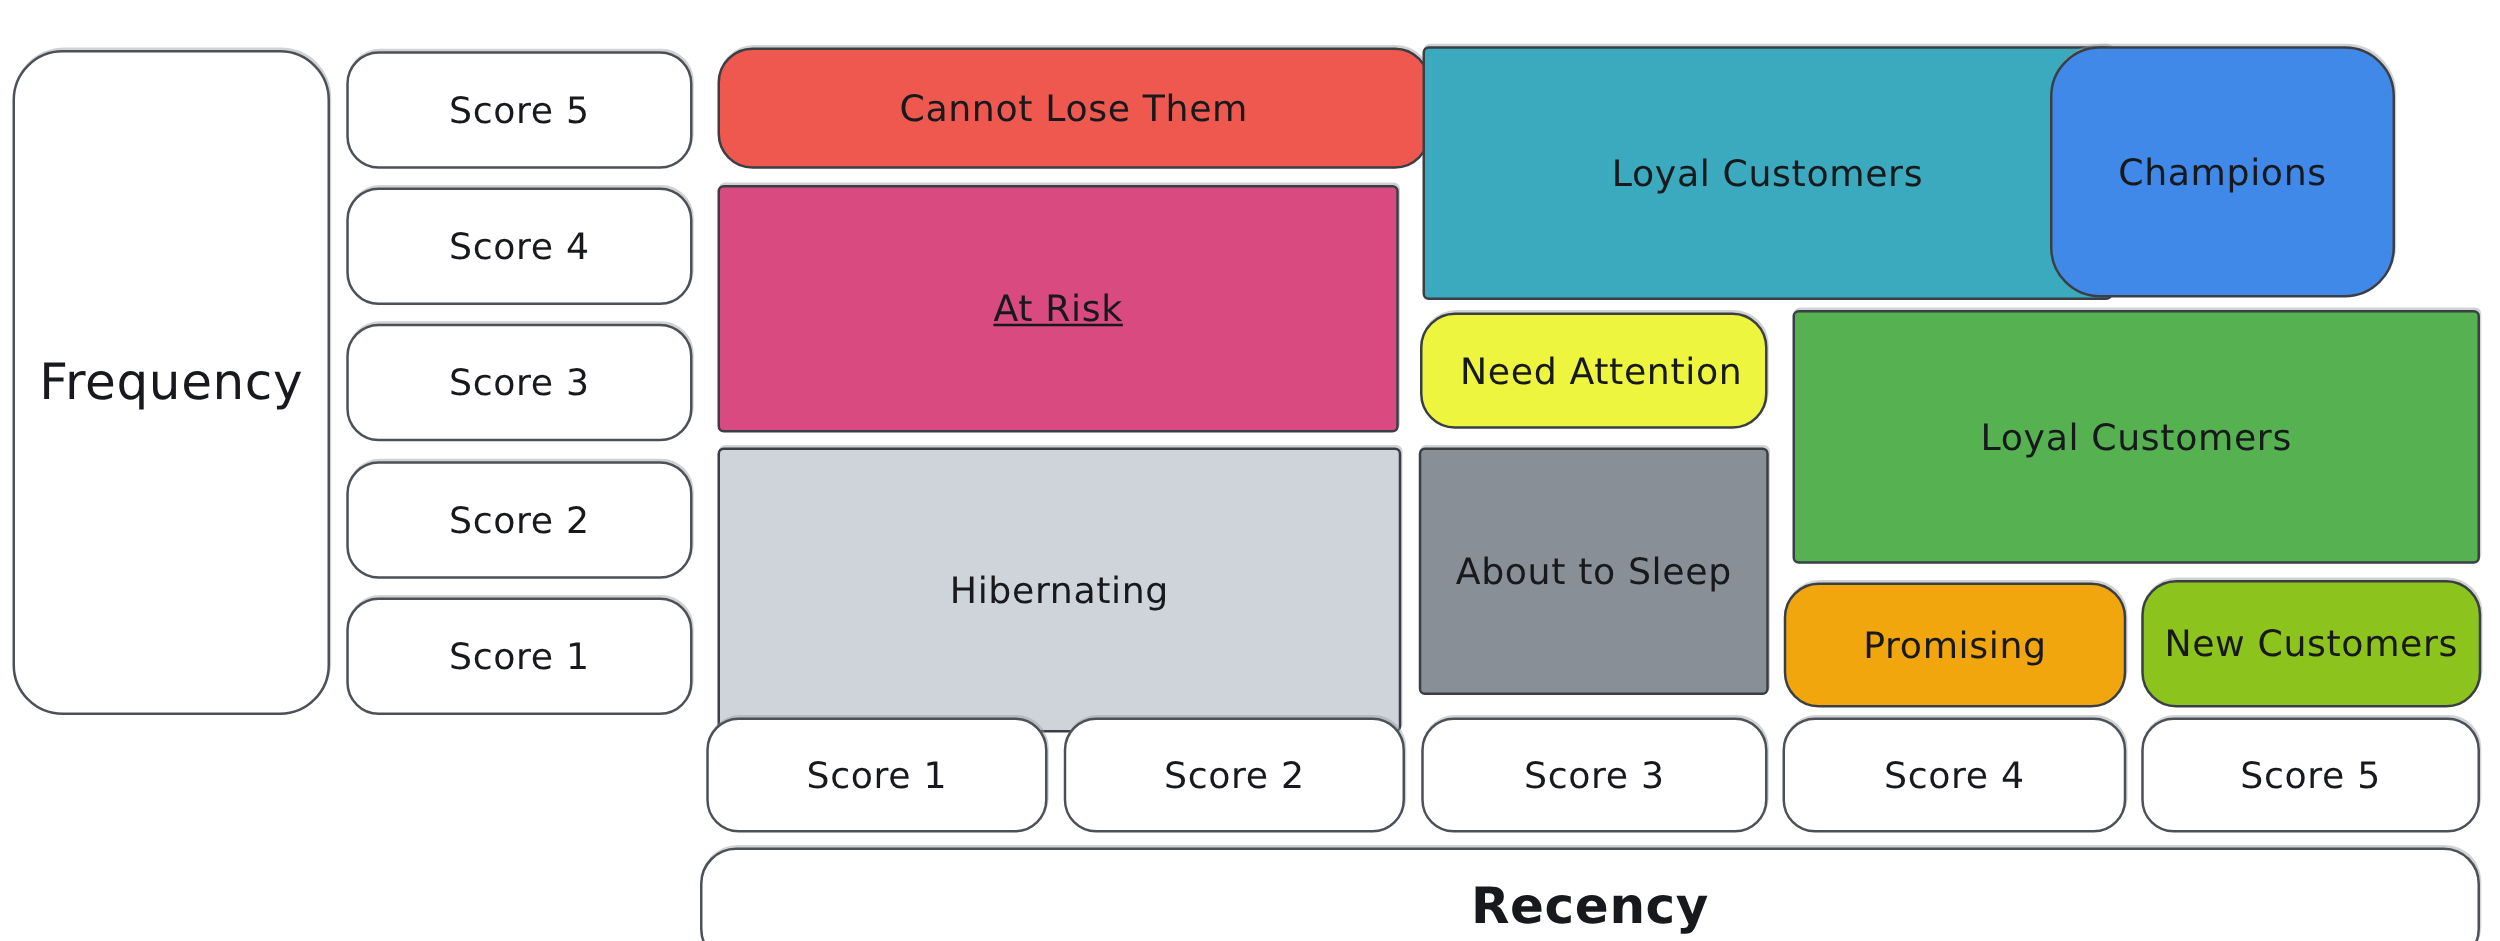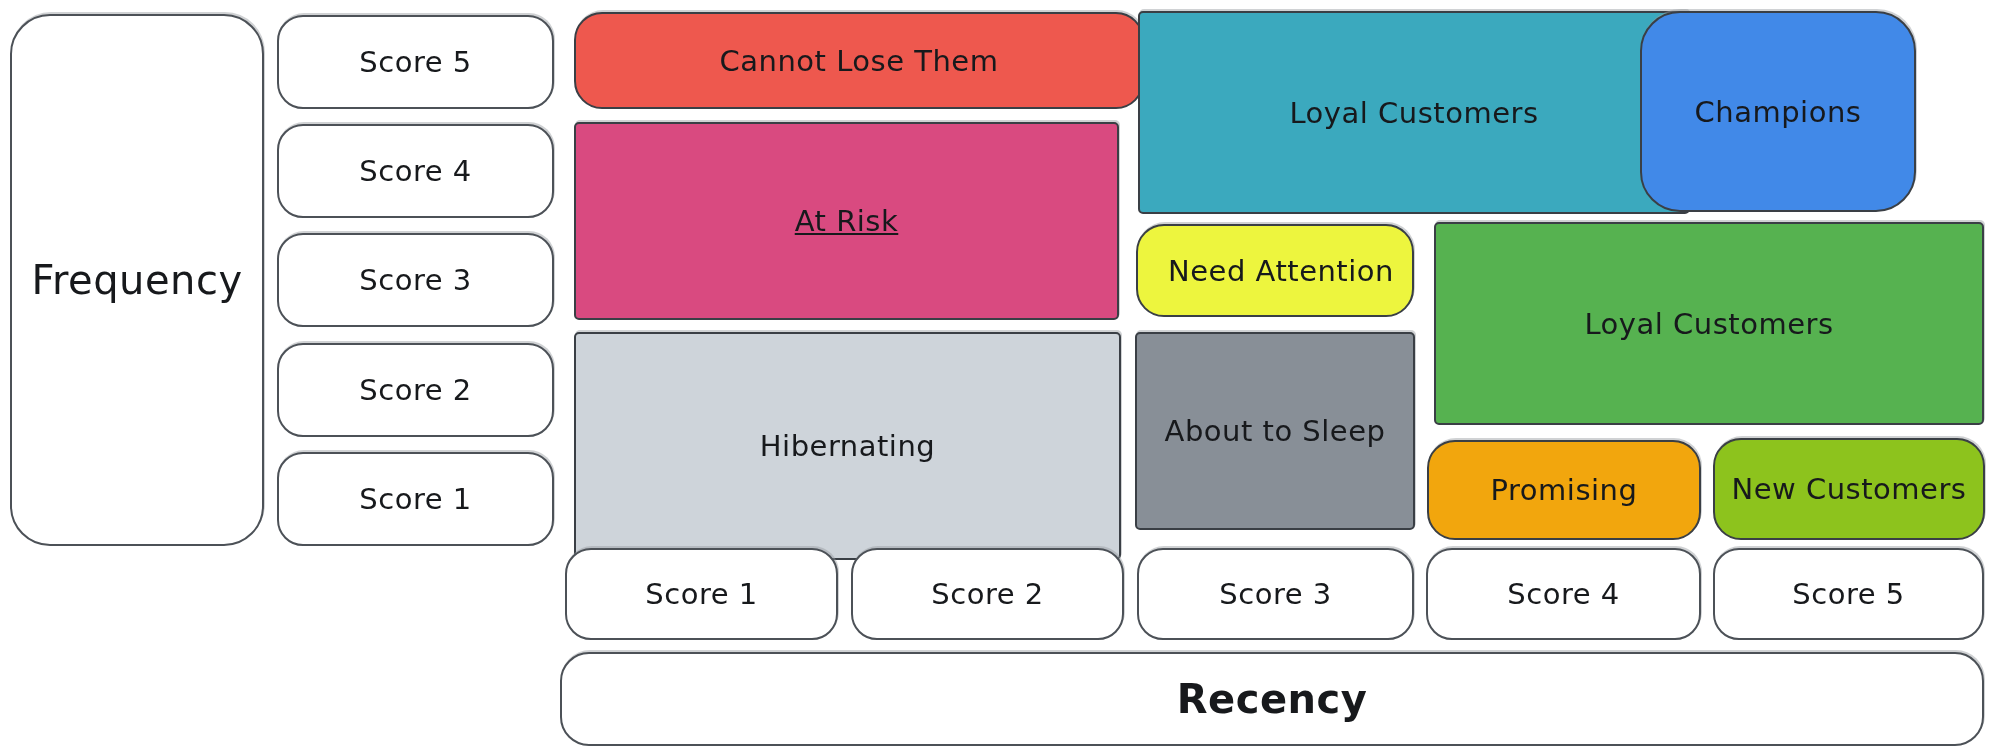--- a/index.html
+++ b/index.html
@@ -21,20 +21,21 @@
     display: flex;
     align-items: center;
     justify-content: center;
     text-align: center;
     border: 2.5px solid #454a50;
     border-radius: 28px;
     background: #ffffff;
     font-size: 29px;
     letter-spacing: 0.5px;
     box-shadow: 1px -2px 0 0 rgba(150,155,160,0.45);
+    margin-top: 26px;
   }
   .axis-box {
     border-width: 2px;
     border-color: #4c5157;
     font-size: 40px;
   }
   .score-box {
     border-width: 2px;
     border-color: #4c5157;
     border-radius: 26px;

